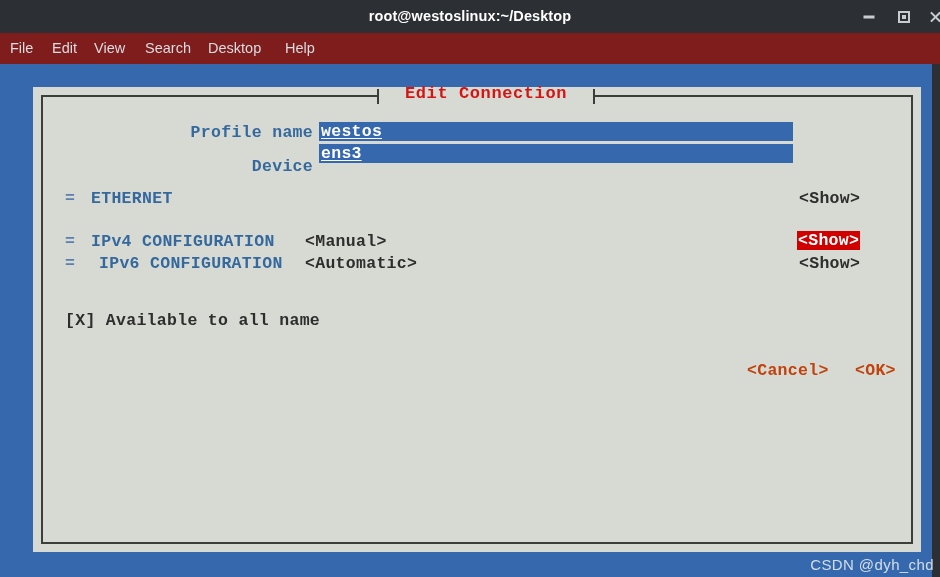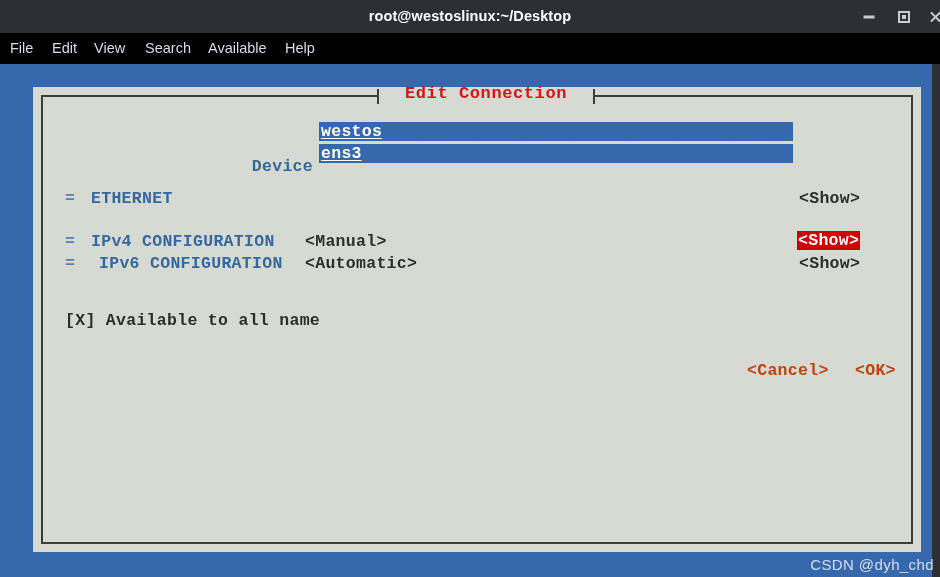--- a/index.html
+++ b/index.html
@@ -83,21 +83,21 @@
     background: #c8cdd2;
   }
   #btn-close .glyph::before { transform: rotate(45deg); }
   #btn-close .glyph::after  { transform: rotate(-45deg); }
 
   
   #menubar {
     position: absolute;
     left: 0; top: 33px;
     width: 940px; height: 31px;
-    background: #000000;
+    background: #7f1d1d;
   }
   .menuitem {
     position: absolute;
     top: 0;
     height: 31px;
     line-height: 31px;
     color: #d8dde2;
     font-size: 14.5px;
     font-family: "Liberation Sans", sans-serif;
     cursor: default;
@@ -250,34 +250,35 @@
     <div class="winbtn" id="btn-close">
       <span class="glyph"></span>
     </div>
   </div>
 
   <div id="menubar">
     <div class="menuitem" style="left:10px">File</div>
     <div class="menuitem" style="left:52px">Edit</div>
     <div class="menuitem" style="left:94px">View</div>
     <div class="menuitem" style="left:145px">Search</div>
-    <div class="menuitem" style="left:208px">Available</div>
+    <div class="menuitem" style="left:208px">Desktop</div>
     <div class="menuitem" style="left:285px">Help</div>
   </div>
 
   <div id="terminal">
 
     <div id="dialog">
       <div id="dialog-inner">
 
         <div id="title-gap"></div>
         <div class="title-tick" id="title-tick-left"></div>
         <div class="title-tick" id="title-tick-right"></div>
         <div id="dialog-title">Edit Connection</div>
 
+        <div class="abs mono field-label" style="left:70px; top:26px; width:200px;">Profile name</div>
         <div class="abs mono field-input" style="left:276px; top:25px; width:474px;">
           <span class="val">westos</span><span class="fill">____________________________________________</span>
         </div>
 
         <div class="abs mono field-label" style="left:70px; top:48px; width:200px;margin-top:12px;">Device</div>
         <div class="abs mono field-input" style="left:276px; top:47px; width:474px;">
           <span class="val">ens3</span><span class="fill">______________________________________________</span>
         </div>
 
         <div class="abs eqmark" style="left:22px; top:92px;">=</div>

